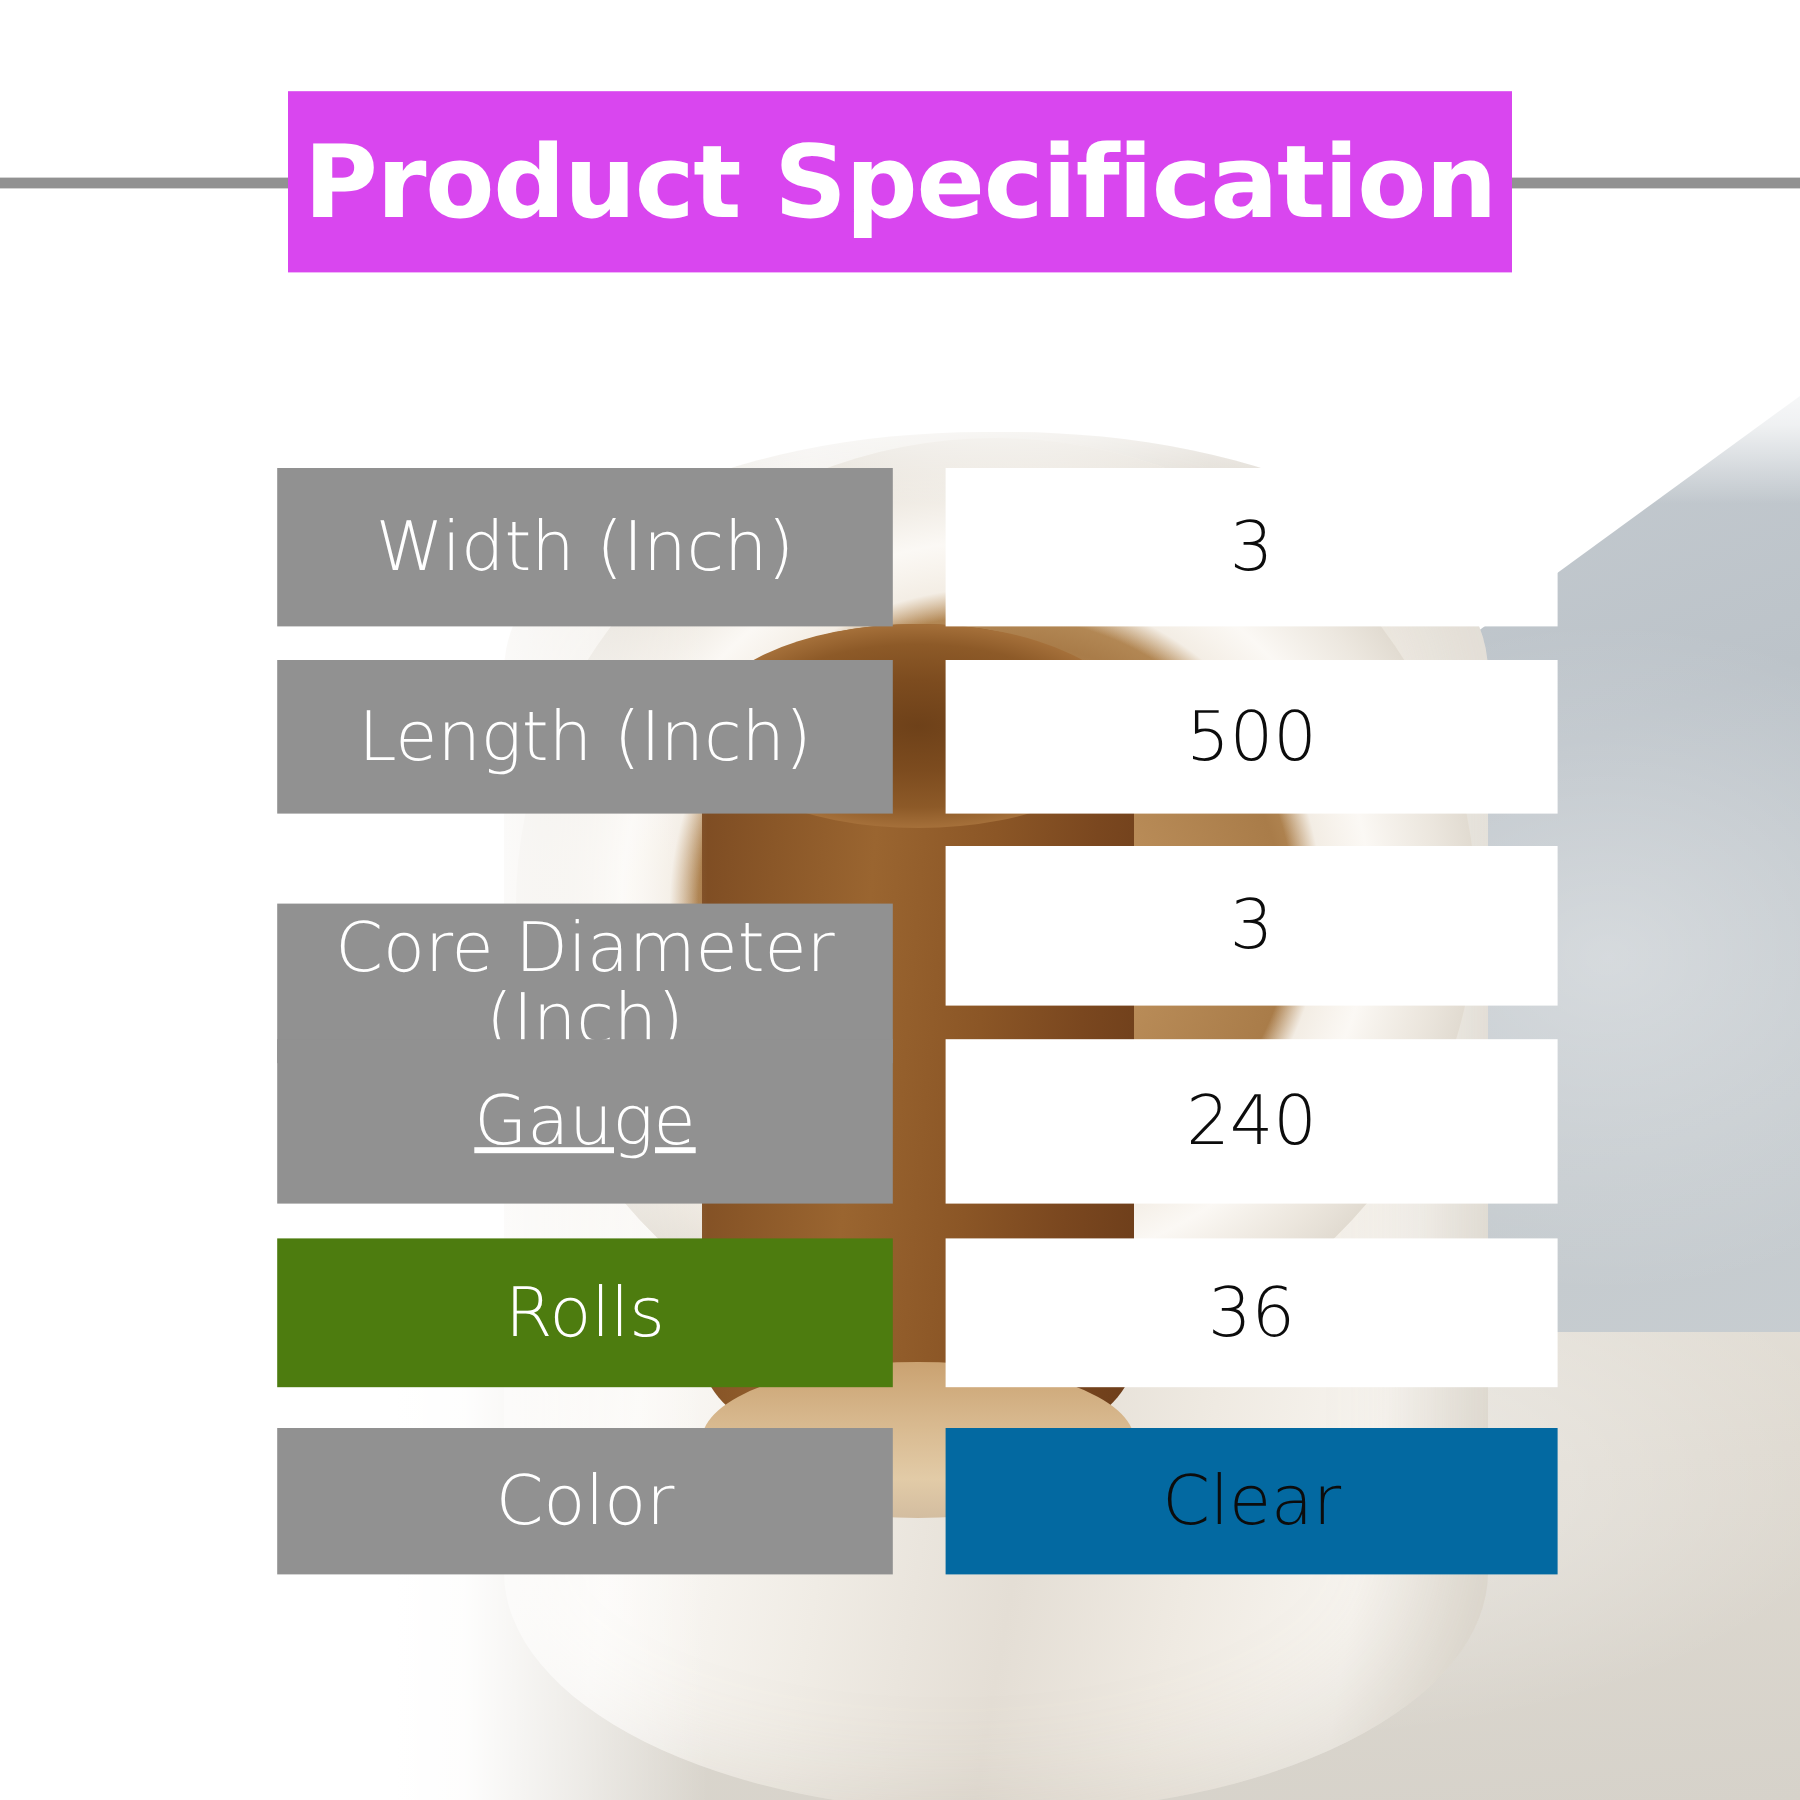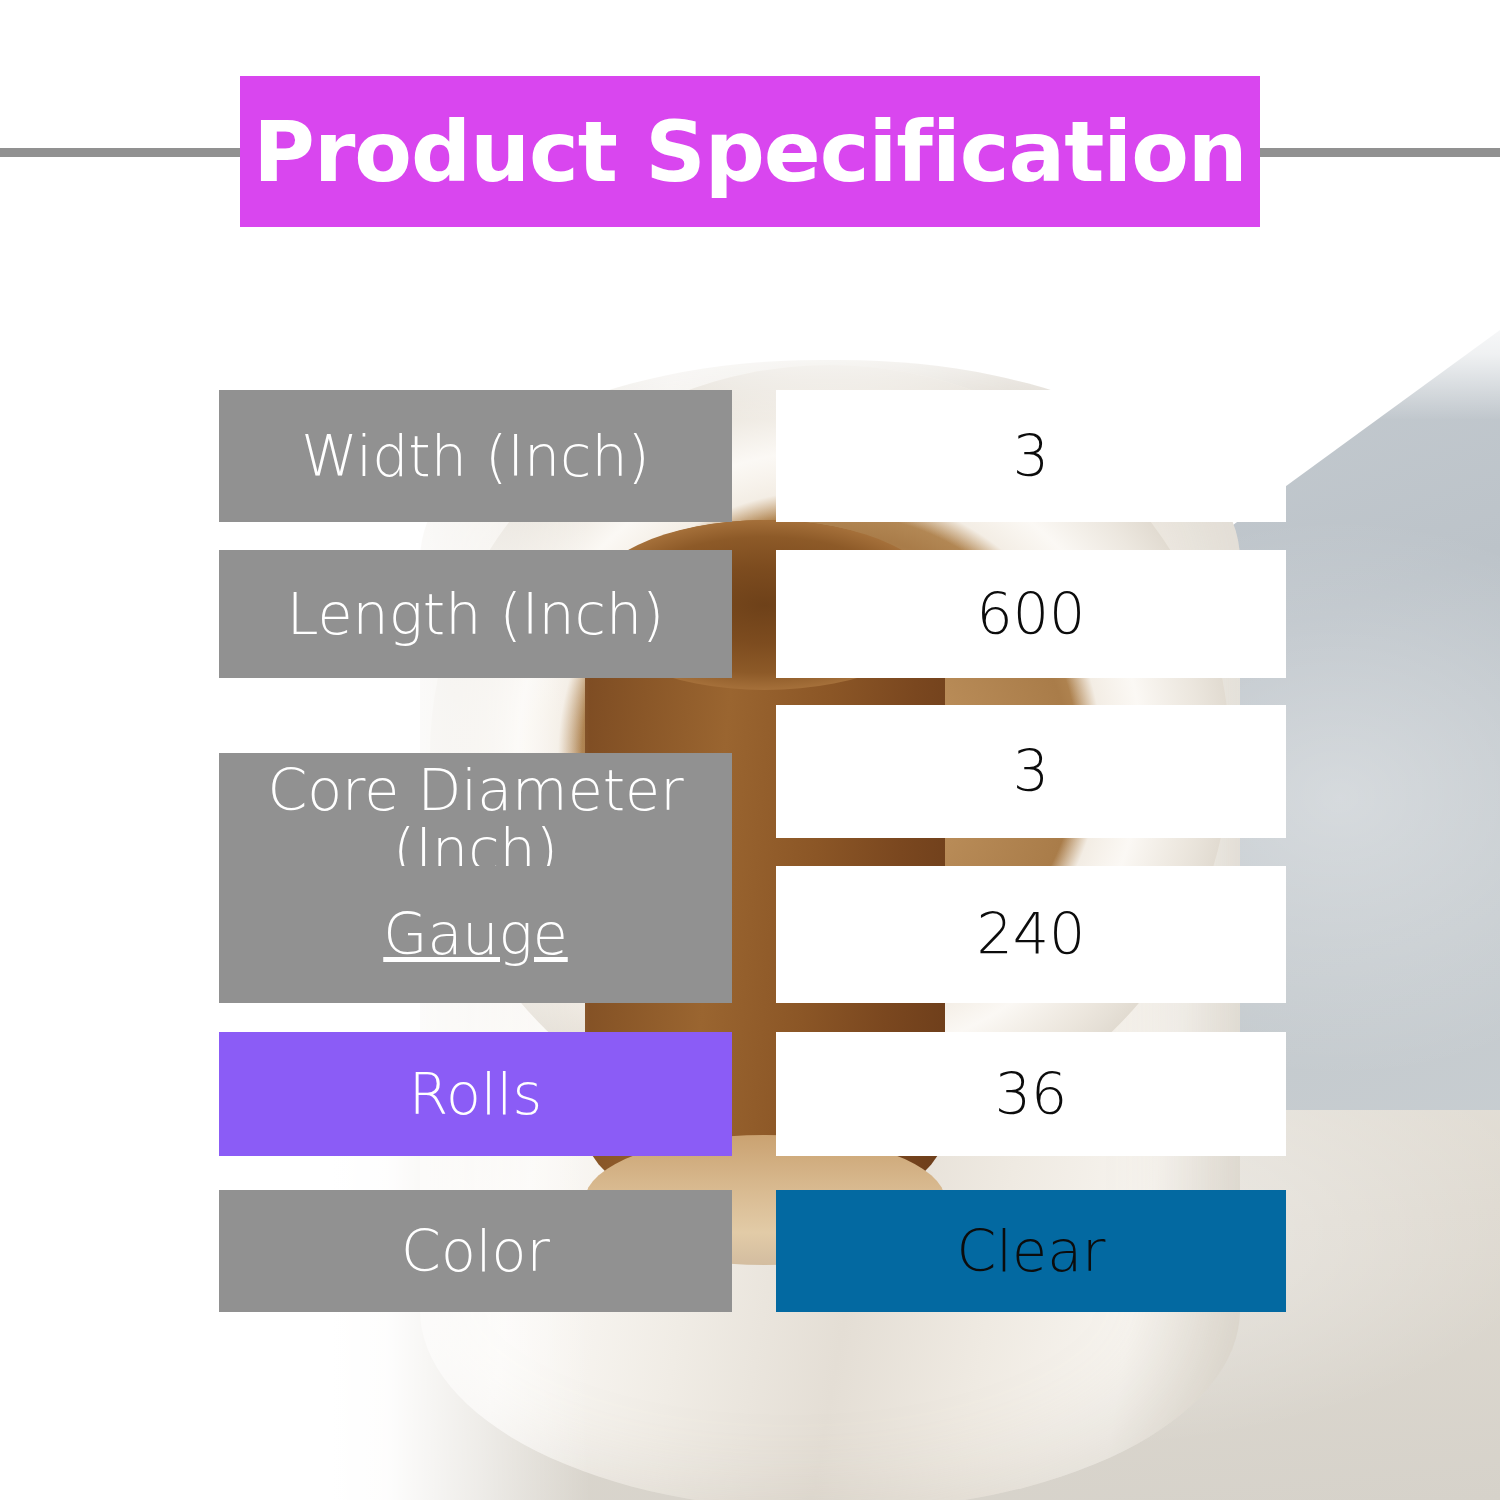--- a/index.html
+++ b/index.html
@@ -209,21 +209,21 @@
     font-weight: bold;
     font-size: 84px;
     line-height: 1;
     letter-spacing: -1px;
     white-space: nowrap;
   }
 
   
   .spec-table {
     position: absolute;
-    left: 4px;
+    left: 16px;
     top: 0;
     width: 1424px;
     height: 1500px;
     z-index: 15;
   }
   .spec-row {
     position: absolute;
     left: 0;
     width: 1500px;
   }
@@ -311,21 +311,21 @@
       <div class="cell-value" style="background: rgb(255, 255, 255);">
         <span class="value-text" style="color: rgb(12, 12, 12);">3</span>
       </div>
     </div>
 
     <div class="spec-row r1">
       <div class="cell-label" style="background: rgb(145, 145, 145);">
         <span class="label-text" style="color: rgb(255, 255, 255);">Length (Inch)</span>
       </div>
       <div class="cell-value" style="background: rgb(255, 255, 255);">
-        <span class="value-text" style="color: rgb(12, 12, 12);">600</span>
+        <span class="value-text" style="color: rgb(12, 12, 12);">500</span>
       </div>
     </div>
 
     <div class="spec-row r2">
       <div class="cell-label" style="background: rgb(145, 145, 145);">
         <span class="label-text" style="color: rgb(255, 255, 255);">Core Diameter
 (Inch)</span>
       </div>
       <div class="cell-value" style="background: rgb(255, 255, 255);">
         <span class="value-text" style="color: rgb(12, 12, 12);">3</span>
@@ -335,21 +335,21 @@
     <div class="spec-row r3">
       <div class="cell-label" style="background: rgb(145, 145, 145);">
         <span class="label-text" style="color: rgb(255, 255, 255); text-decoration: underline;">Gauge</span>
       </div>
       <div class="cell-value" style="background: rgb(255, 255, 255);">
         <span class="value-text" style="color: rgb(12, 12, 12);">240</span>
       </div>
     </div>
 
     <div class="spec-row r4">
-      <div class="cell-label" style="background: #8b5cf6;">
+      <div class="cell-label" style="background: #4d7c0f;">
         <span class="label-text" style="color: rgb(255, 255, 255);">Rolls</span>
       </div>
       <div class="cell-value" style="background: rgb(255, 255, 255);">
         <span class="value-text" style="color: rgb(12, 12, 12);">36</span>
       </div>
     </div>
 
     <div class="spec-row r5">
       <div class="cell-label" style="background: rgb(145, 145, 145);">
         <span class="label-text" style="color: rgb(255, 255, 255);">Color</span>

